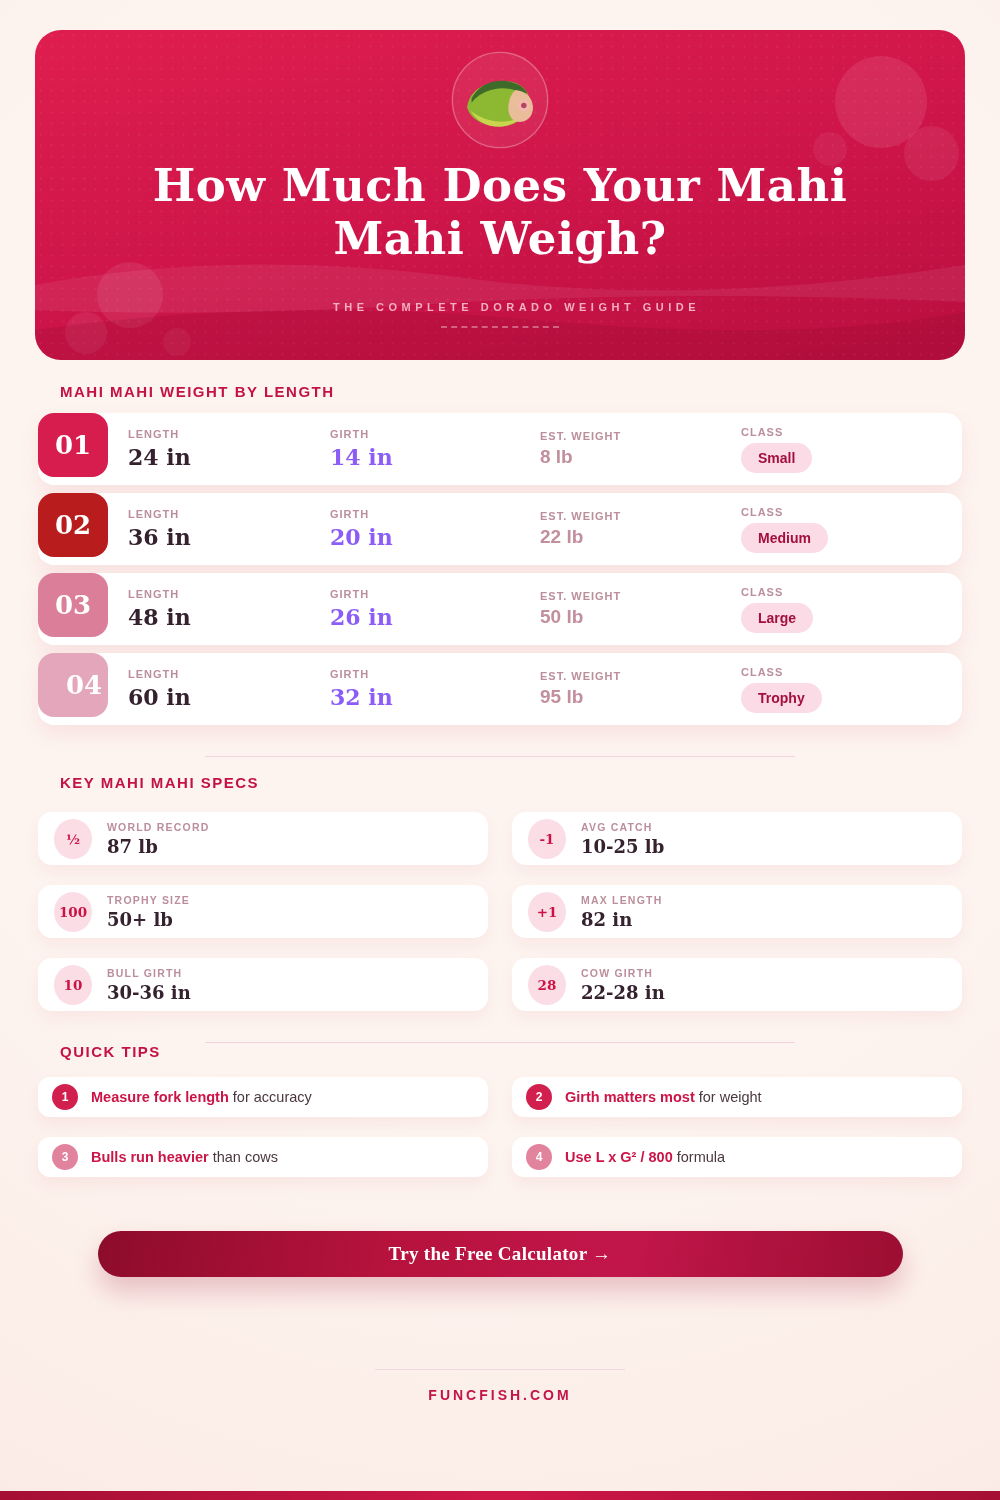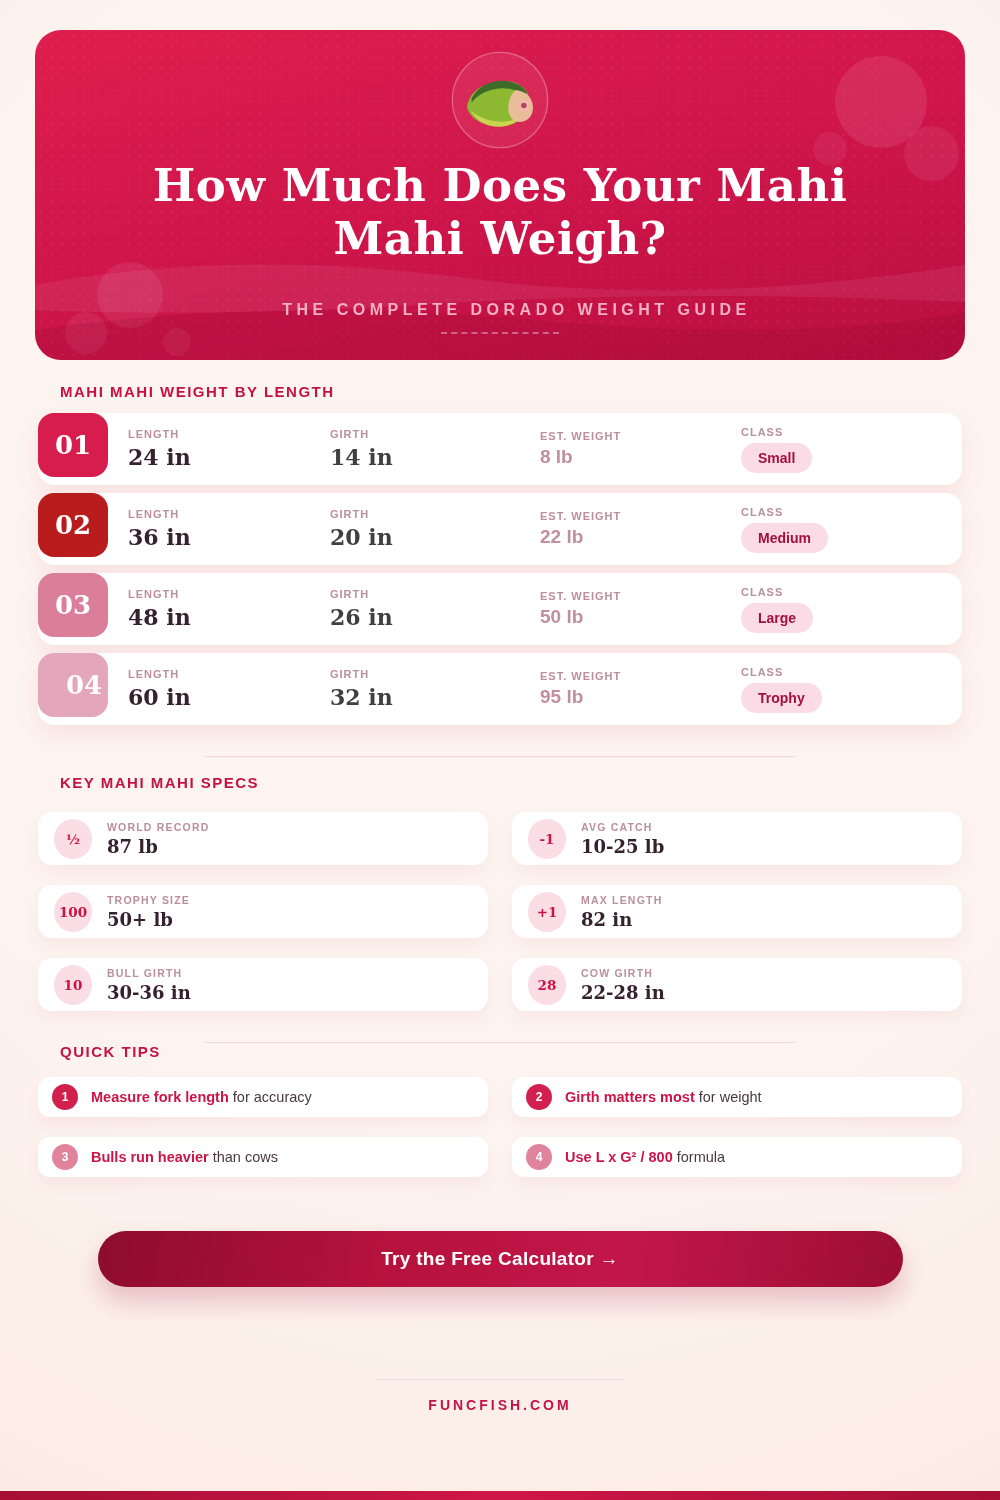--- a/index.html
+++ b/index.html
@@ -49,21 +49,21 @@
     font-size: 45px;
     line-height: 1.18;
     letter-spacing: 0.5px;
   }
   .subtitle {
     position: relative;
     margin-top: 36px;
     text-align: center;
     color: #f4afc0;
     font-weight: bold;
-    font-size: 16px;
+    font-size: 11px;
     letter-spacing: 4.5px;
     padding-left: 33px;
   }
   .subtitle-dash {
     position: relative;
     width: 118px;
     margin: 13px auto 0;
     border-top: 2px dashed rgba(255,255,255,0.35);
   }
 
@@ -102,21 +102,21 @@
     color: #fff;
     font-family: "DejaVu Serif", serif;
     font-weight: bold; font-size: 26px;
   }
   .row-card:nth-child(1) .row-num { background: #d71d4e; }
   .row-card:nth-child(2) .row-num { background: #b91c1c; }
   .row-card:nth-child(3) .row-num { background: #da7e9a; }
   .row-card:nth-child(4) .row-num { background: #e3a6ba; padding-left: 22px; }
   .cell-label { font-size: 11px; font-weight: bold; letter-spacing: 1px; color: #bb8e9b; margin-bottom: 4px; }
   .val-length { font-family: "DejaVu Serif", serif; font-weight: bold; font-size: 22px; color: #35222e; }
-  .val-girth  { font-family: "DejaVu Serif", serif; font-weight: bold; font-size: 22px; color: #404040; }
+  .val-girth  { font-family: "DejaVu Serif", serif; font-weight: bold; font-size: 22px; color: #8b5cf6; }
   .val-weight { font-weight: bold; font-size: 19px; color: #c28f9d; }
   .class-badge {
     display: inline-block;
     background: #fbdbe5;
     color: #a30f3e;
     font-weight: bold;
     font-size: 14px;
     padding: 7px 17px;
     border-radius: 999px;
     margin-top: 1px;
@@ -170,26 +170,26 @@
   .tip-card:nth-child(1) .tip-num, .tip-card:nth-child(2) .tip-num { background: #d2204e; }
   .tip-card:nth-child(3) .tip-num, .tip-card:nth-child(4) .tip-num { background: #e2839d; }
   .tip-text { font-size: 14.5px; color: #4a3840; }
   .tip-strong { color: #cc1447; font-weight: bold; }
 
   
   .cta-button {
     display: block;
     margin: 54px auto 0;
     width: 805px;
-    height: 56px;
+    height: 46px;
     border: none;
     border-radius: 28px;
     background: linear-gradient(100deg, #8d0c2b 0%, #b5123c 35%, #c2164a 65%, #9c0e32 100%);
     color: #fff;
-    font-family: Liberation Sans, sans-serif;
+    font-family: Liberation Serif, serif;
     font-weight: bold;
     font-size: 19px;
     letter-spacing: 0.3px;
     box-shadow: 0 14px 26px rgba(160,15,50,0.22);
     cursor: pointer;
   }
   .site-name {
     text-align: center;
     margin-top: 17px;
     color: #c31347;

